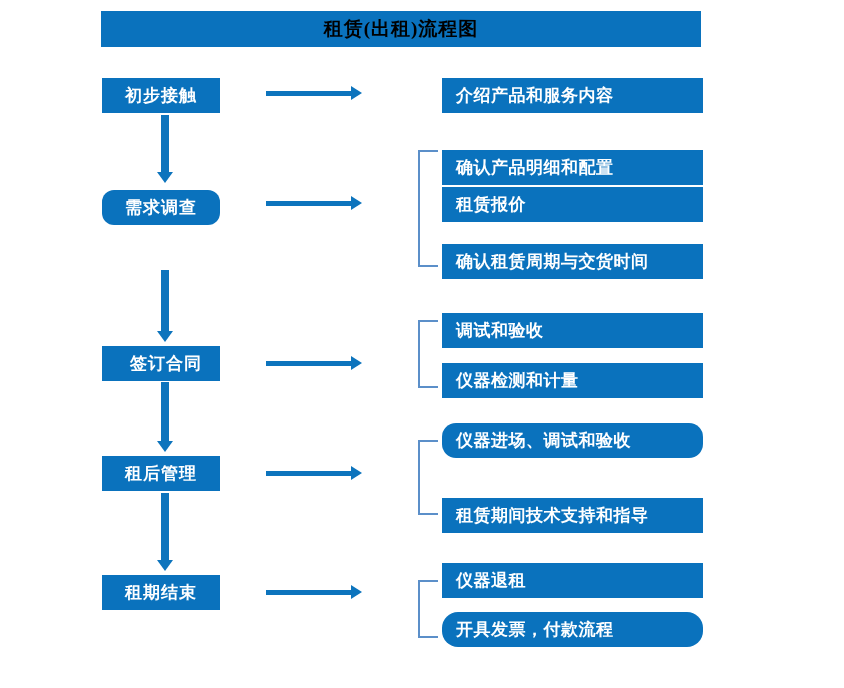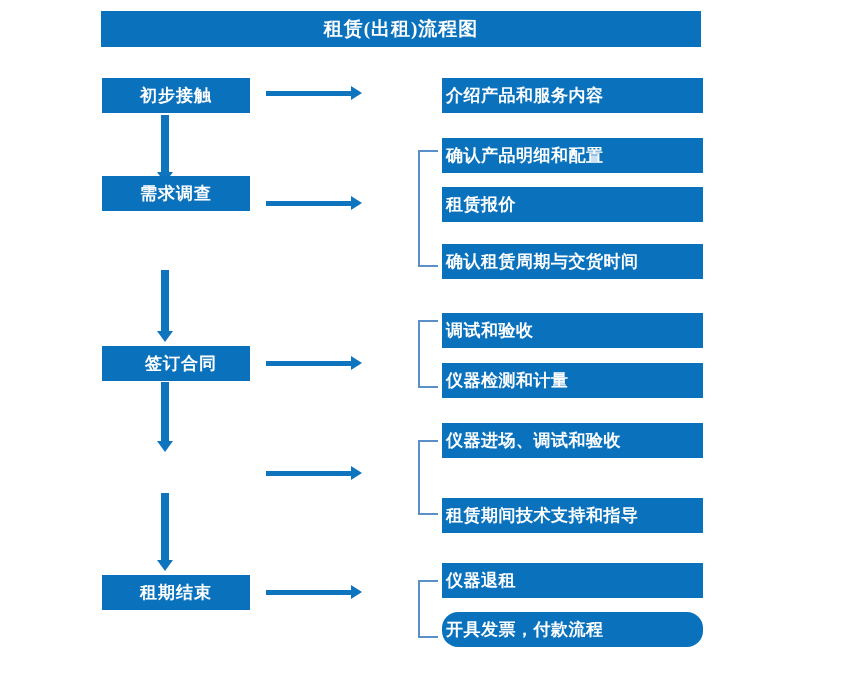--- a/index.html
+++ b/index.html
@@ -17,51 +17,51 @@
     background: #ffffff;
     overflow: hidden;
   }
   .title-bar {
     position: absolute;
     left: 101px;
     top: 11px;
     width: 600px;
     height: 36px;
     background: #0a72bd;
-    color: #ffffff;
+    color: #000000;
     font-size: 19px;
     font-weight: bold;
     display: flex;
     align-items: center;
     justify-content: center;
     letter-spacing: 1px;
   }
   .box {
     position: absolute;
     background: #0a72bd;
     color: #ffffff;
     font-weight: bold;
     display: flex;
     align-items: center;
     box-sizing: border-box;
   }
   .box.left {
-    width: 148px;
+    width: 118px;
     height: 35px;
     left: 102px;
     justify-content: center;
     font-size: 17px;
     letter-spacing: 1px;
   }
   .box.right {
     left: 442px;
     width: 261px;
     height: 35px;
     justify-content: flex-start;
-    padding-left: 4px;
+    padding-left: 14px;
     font-size: 17px;
     letter-spacing: 0.5px;
   }
   
   .h-arrow {
     position: absolute;
     height: 14px;
     pointer-events: none;
   }
   .h-arrow .shaft {
@@ -125,27 +125,27 @@
     <div class="shaft" style="width:85px;"></div>
     <div class="head" style="left:85px;"></div>
   </div>
   <div class="box right" style="top:78px;">介绍产品和服务内容</div>
 
   <div class="v-arrow" style="left:157px; top:115px; height:68px;">
     <div class="shaft" style="height:57px;"></div>
     <div class="head" style="top:57px;"></div>
   </div>
 
-  <div class="box left" style="top:176px;">需求调查</div>
+  <div class="box left" style="top:190px;border-radius:12px;">需求调查</div>
   <div class="h-arrow" style="left:266px; top:196px; width:96px;">
     <div class="shaft" style="width:85px;"></div>
     <div class="head" style="left:85px;"></div>
   </div>
   <div class="bracket" style="left:418px; top:150px; height:117px;"></div>
-  <div class="box right" style="top:138px;font-family:Liberation Mono, monospace;">确认产品明细和配置</div>
+  <div class="box right" style="top:150px;font-family:Liberation Mono, monospace;">确认产品明细和配置</div>
   <div class="box right" style="top:187px;">租赁报价</div>
   <div class="box right" style="top:244px;">确认租赁周期与交货时间</div>
 
   <div class="v-arrow" style="left:157px; top:270px; height:72px;">
     <div class="shaft" style="height:61px;"></div>
     <div class="head" style="top:61px;"></div>
   </div>
 
   <div class="box left" style="top:346px;padding-left:10px;">签订合同</div>
   <div class="h-arrow" style="left:266px; top:356px; width:96px;">
@@ -154,26 +154,27 @@
   </div>
   <div class="bracket" style="left:418px; top:320px; height:68px;"></div>
   <div class="box right" style="top:313px;">调试和验收</div>
   <div class="box right" style="top:363px;">仪器检测和计量</div>
 
   <div class="v-arrow" style="left:157px; top:382px; height:70px;">
     <div class="shaft" style="height:59px;"></div>
     <div class="head" style="top:59px;"></div>
   </div>
 
+  <div class="box left" style="top:456px;">租后管理</div>
   <div class="h-arrow" style="left:266px; top:466px; width:96px;">
     <div class="shaft" style="width:85px;"></div>
     <div class="head" style="left:85px;"></div>
   </div>
   <div class="bracket" style="left:418px; top:440px; height:75px;"></div>
-  <div class="box right" style="top:423px;">仪器进场、调试和验收</div>
+  <div class="box right" style="top:423px;border-radius:14px;">仪器进场、调试和验收</div>
   <div class="box right" style="top:498px;">租赁期间技术支持和指导</div>
 
   <div class="v-arrow" style="left:157px; top:493px; height:78px;">
     <div class="shaft" style="height:67px;"></div>
     <div class="head" style="top:67px;"></div>
   </div>
 
   <div class="box left" style="top:575px;">租期结束</div>
   <div class="h-arrow" style="left:266px; top:585px; width:96px;">
     <div class="shaft" style="width:85px;"></div>

